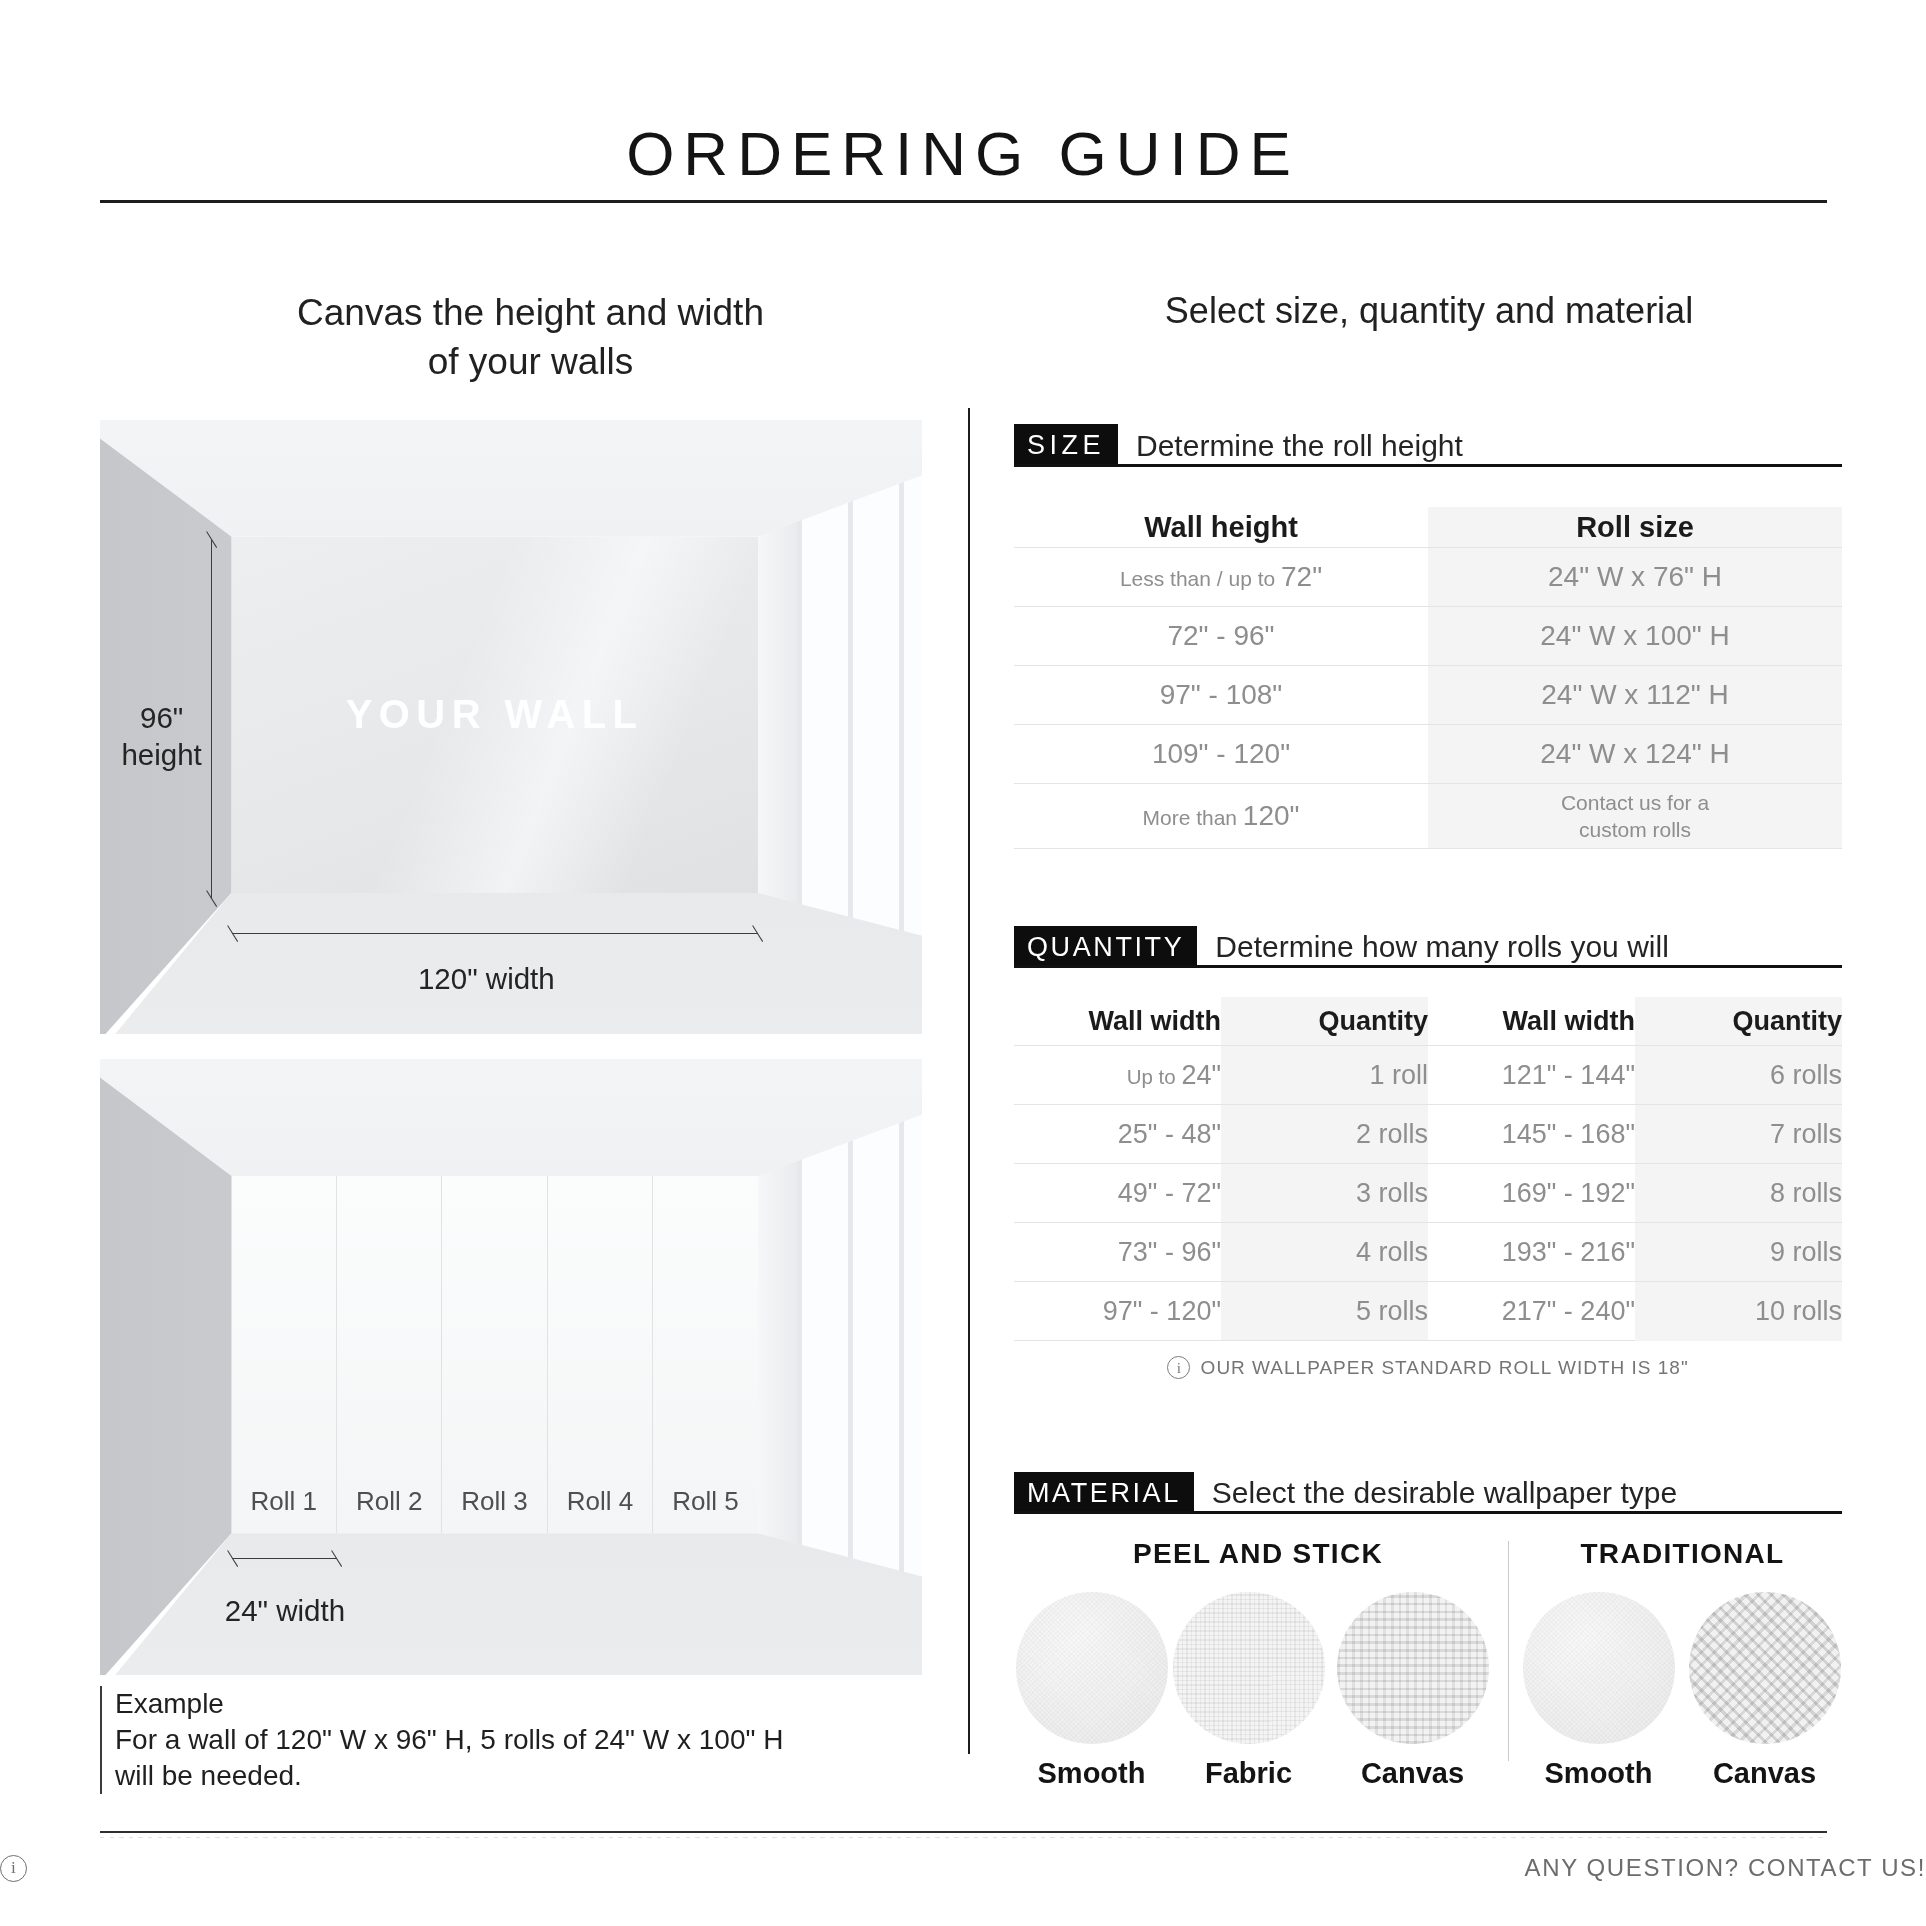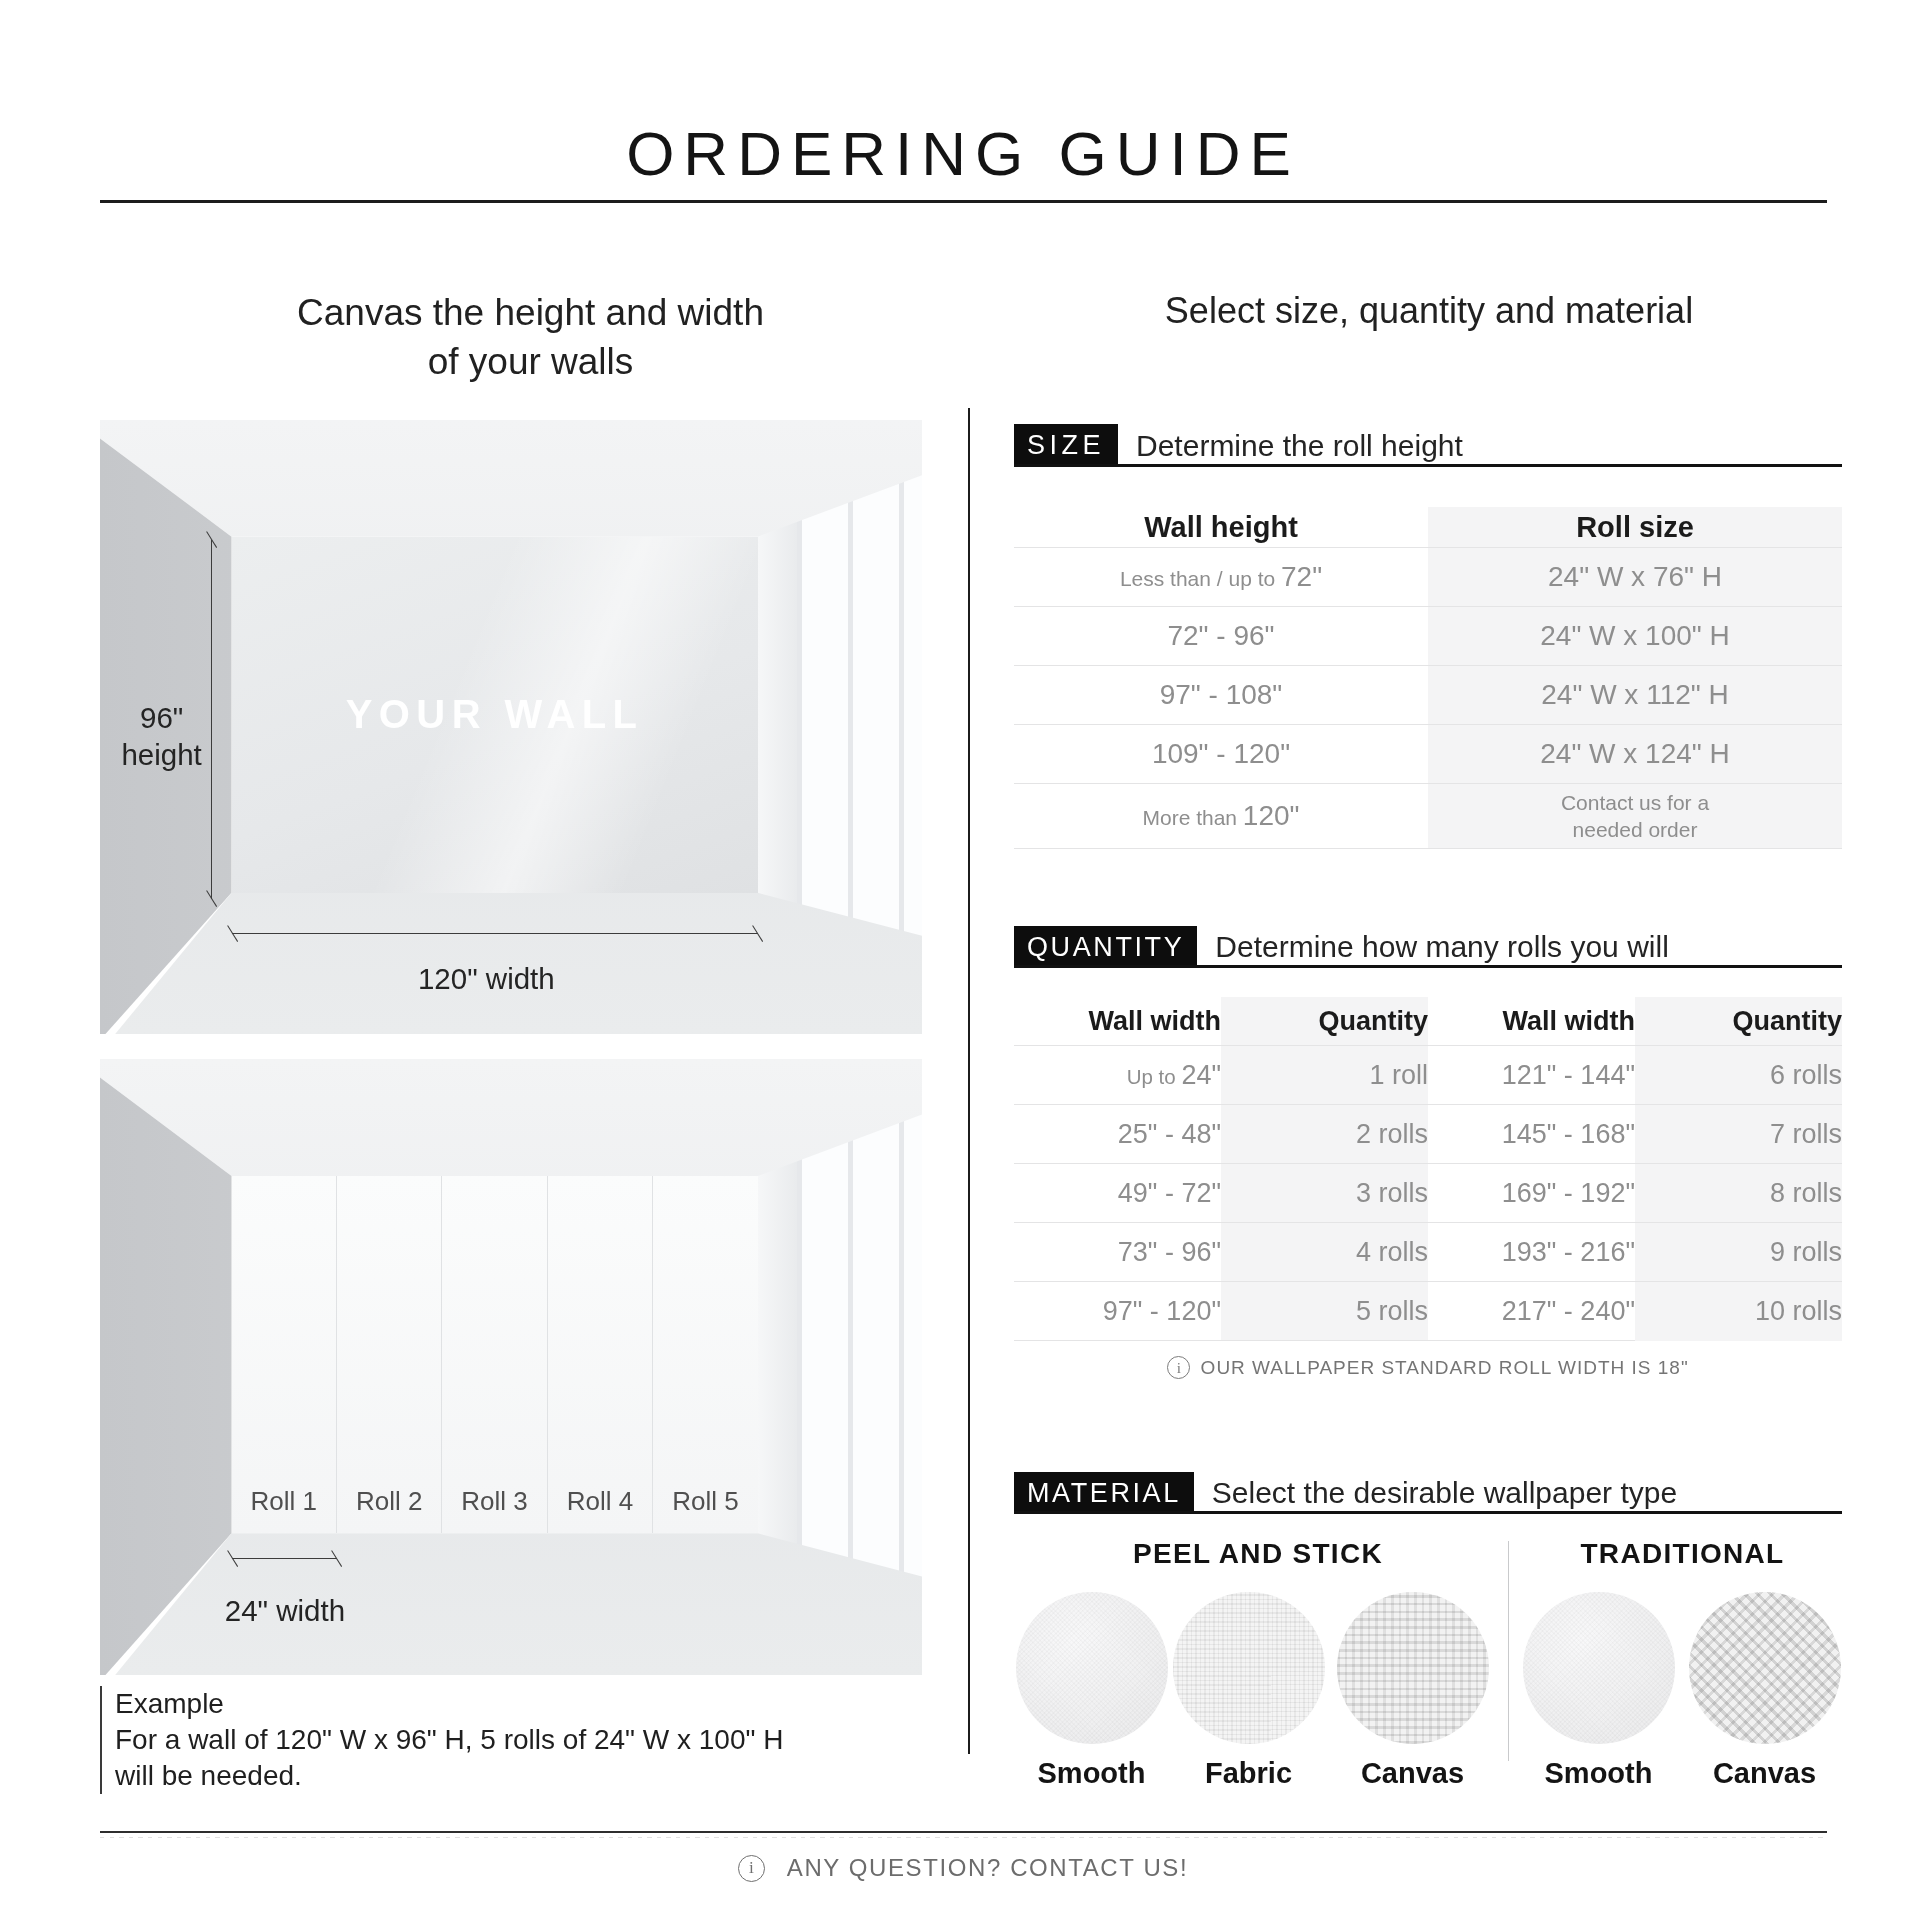--- a/index.html
+++ b/index.html
@@ -122,21 +122,21 @@
     #f1f1f1;}
   #swatch1{left:1016px;} #swatch2{left:1173px;} #swatch3{left:1337px;}
   #swatch4{left:1523px;} #swatch5{left:1689px;}
   .swatch-label{top:1757px;width:193px;text-align:center;font-size:29px;font-weight:bold;color:#141414;}
   #swlabel1{left:995px;} #swlabel2{left:1152px;} #swlabel3{left:1316px;}
   #swlabel4{left:1502px;} #swlabel5{left:1668px;}
 
   
   .hr-bottom{left:100px;top:1831px;width:1727px;height:1.9px;background:#2e2e2e;}
   .dotted{left:100px;top:1837px;width:1727px;height:1.3px;background:repeating-linear-gradient(90deg,#e1e1e1 0 4.5px,rgba(255,255,255,0) 4.5px 9.6px);}
-  .footer-row{left:0;top:1854px;width:1926px;display:flex;align-items:center;justify-content:center;gap:22px;}
+  .footer-row{left:0;top:1854px;width:1926px;display:flex;align-items:center;justify-content:space-between;gap:22px;}
   .footer-text{font-size:24px;letter-spacing:1.6px;color:#6c6c6c;}
   .footer-row .info-icon{width:27px;height:27px;font-size:17.3px;border-width:1.9px;border-color:#6f6f6f;color:#6f6f6f;}
 </style>
 </head>
 <body>
 
 <h1 class="abs page-title">ORDERING GUIDE</h1>
 <div class="abs hr-top"></div>
 <div class="abs col-divider"></div>
 
@@ -235,21 +235,21 @@
     <div class="cell roll">24" W x 112" H</div>
   </div>
   <div class="t-row">
     <div class="cell"><span class="small"></span><span class="big">109" - 120"</span></div>
     <div class="cell roll">24" W x 124" H</div>
   </div>
   <div class="t-row tall">
     <div class="cell"><span class="small">More than </span><span class="big">120"</span></div>
     <div class="cell roll">
       <span class="two-line">Contact us for a</span>
-      <span class="two-line">needed order</span>
+      <span class="two-line">custom rolls</span>
     </div>
   </div>
   <div class="last-border"></div>
 </div>
 
 <div class="abs section-head" id="head-quantity">
   <div class="badge">QUANTITY</div>
   <div class="sh-title">Determine how many rolls you will</div>
 </div>
 

